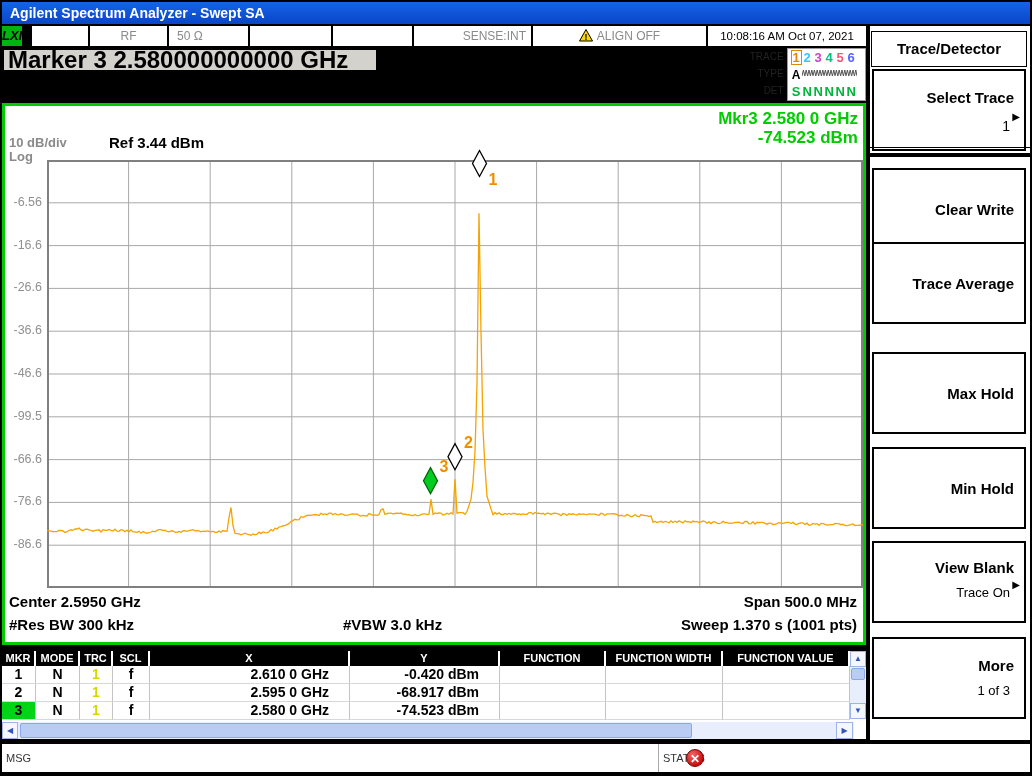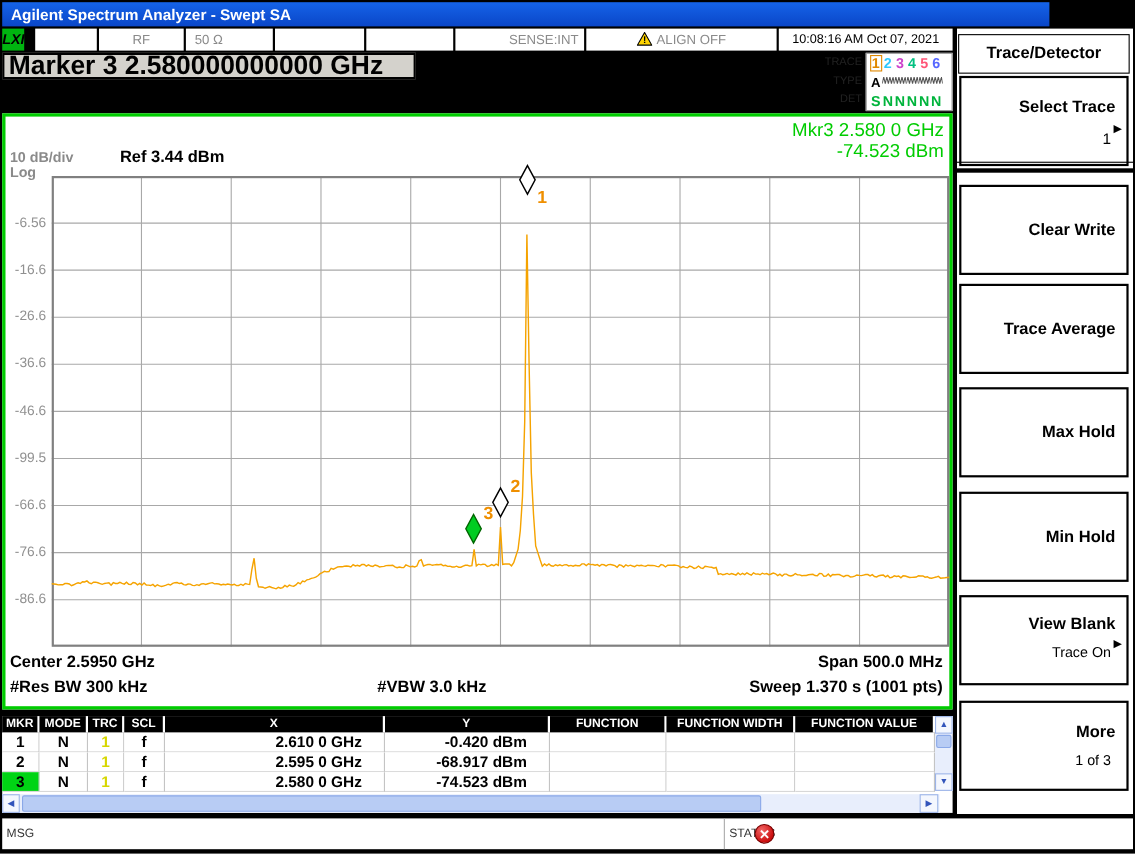--- a/index.html
+++ b/index.html
@@ -1,20 +1,20 @@
 <!DOCTYPE html>
 <html><head>
 <meta charset="utf-8">
 <style>
   html,body{margin:0;padding:0;}
   body{width:1032px;height:776px;background:#000;position:relative;
        font-family:"Liberation Sans", sans-serif;-webkit-font-smoothing:antialiased;}
   .abs{position:absolute;}
   
-  .titlebar{left:2px;top:2px;width:952px;height:22px;background:linear-gradient(#1563e8,#0a46c8);
+  .titlebar{left:2px;top:2px;width:1028px;height:22px;background:linear-gradient(#1563e8,#0a46c8);
             color:#fff;font-weight:bold;font-size:14px;line-height:22px;padding-left:8px;box-sizing:border-box;}
   
   .tcell{top:26px;height:20px;background:#fff;color:#8a8a8a;font-size:12px;line-height:20px;box-sizing:border-box;}
   .lxi{left:2px;width:20px;background:#00b410;color:#000;font-weight:bold;font-style:italic;
        font-size:13px;text-align:center;}
   .c-blank1{left:32px;width:56px;}
   .c-rf{left:90px;width:77px;text-align:center;}
   .c-z{left:169px;width:79px;padding-left:8px;}
   .c-z .ac{margin-left:26px;}
   .c-blank2{left:250px;width:81px;}
@@ -37,21 +37,21 @@
   .legend-vals{border:1px solid #999;background:#fff;padding:0 3px;width:72px;}
   .legend-row{height:17px;line-height:17px;font-size:13px;font-weight:bold;white-space:nowrap;}
   .tr-num{display:inline-block;width:11px;text-align:center;}
   .tr-num.boxed{border:1px solid #e08800;width:9px;line-height:13px;}
   .det-l{display:inline-block;width:11px;text-align:center;color:#00b43c;}
   .type-a{display:inline-block;width:11px;text-align:center;color:#000;font-size:12px;}
   .wv{margin-right:0px;vertical-align:1px;}
   
   .display{left:2px;top:103px;width:864px;height:542px;background:#fff;border:3px solid #00cc00;box-sizing:border-box;}
   .mkr-readout{position:absolute;right:5px;top:3px;text-align:right;color:#00cc00;
-               font-weight:normal;font-size:17px;line-height:19px;}
+               font-weight:bold;font-size:17px;line-height:19px;}
   .scale-lbl{position:absolute;left:4px;top:29px;color:#8a8a8a;font-size:13px;font-weight:bold;}
   .log-lbl{position:absolute;left:4px;top:43px;color:#8a8a8a;font-size:13px;font-weight:bold;}
   .ref-lbl{position:absolute;left:104px;top:28px;color:#000;font-size:15px;font-weight:bold;}
   .plot{position:absolute;left:42px;top:54px;width:816px;height:428px;}
   .plot svg{overflow:visible;}
   .ylabel{position:absolute;left:0;width:37px;text-align:right;color:#909090;font-size:12.5px;}
   .annot{position:absolute;color:#000;font-weight:bold;font-size:15px;}
   
   .mtable{left:2px;top:651px;width:864px;height:88px;background:#fff;}
   .mt-grid{position:absolute;left:0;top:0;width:848px;display:grid;}
@@ -267,21 +267,21 @@
   <div class="skey" style="top:43px;">
     <div class="lab" style="top:18px;">Select Trace</div>
     <div class="arrow" style="top:40px;">▶</div>
     <div class="sub" style="top:47px;font-size:14px;">1</div>
   </div>
   <div class="menu-sepline"></div>
   <div class="menu-sep"></div>
   <div class="skey single" style="top:142px;">
     <div class="lab">Clear Write</div>
   </div>
-  <div class="skey single" style="top:232px;">
+  <div class="skey single" style="top:216px;">
     <div class="lab">Trace Average</div>
   </div>
   <div class="skey single" style="top:326px;">
     <div class="lab">Max Hold</div>
   </div>
   <div class="skey single" style="top:421px;">
     <div class="lab">Min Hold</div>
   </div>
   <div class="skey" style="top:515px;">
     <div class="lab" style="top:16px;">View Blank</div>

